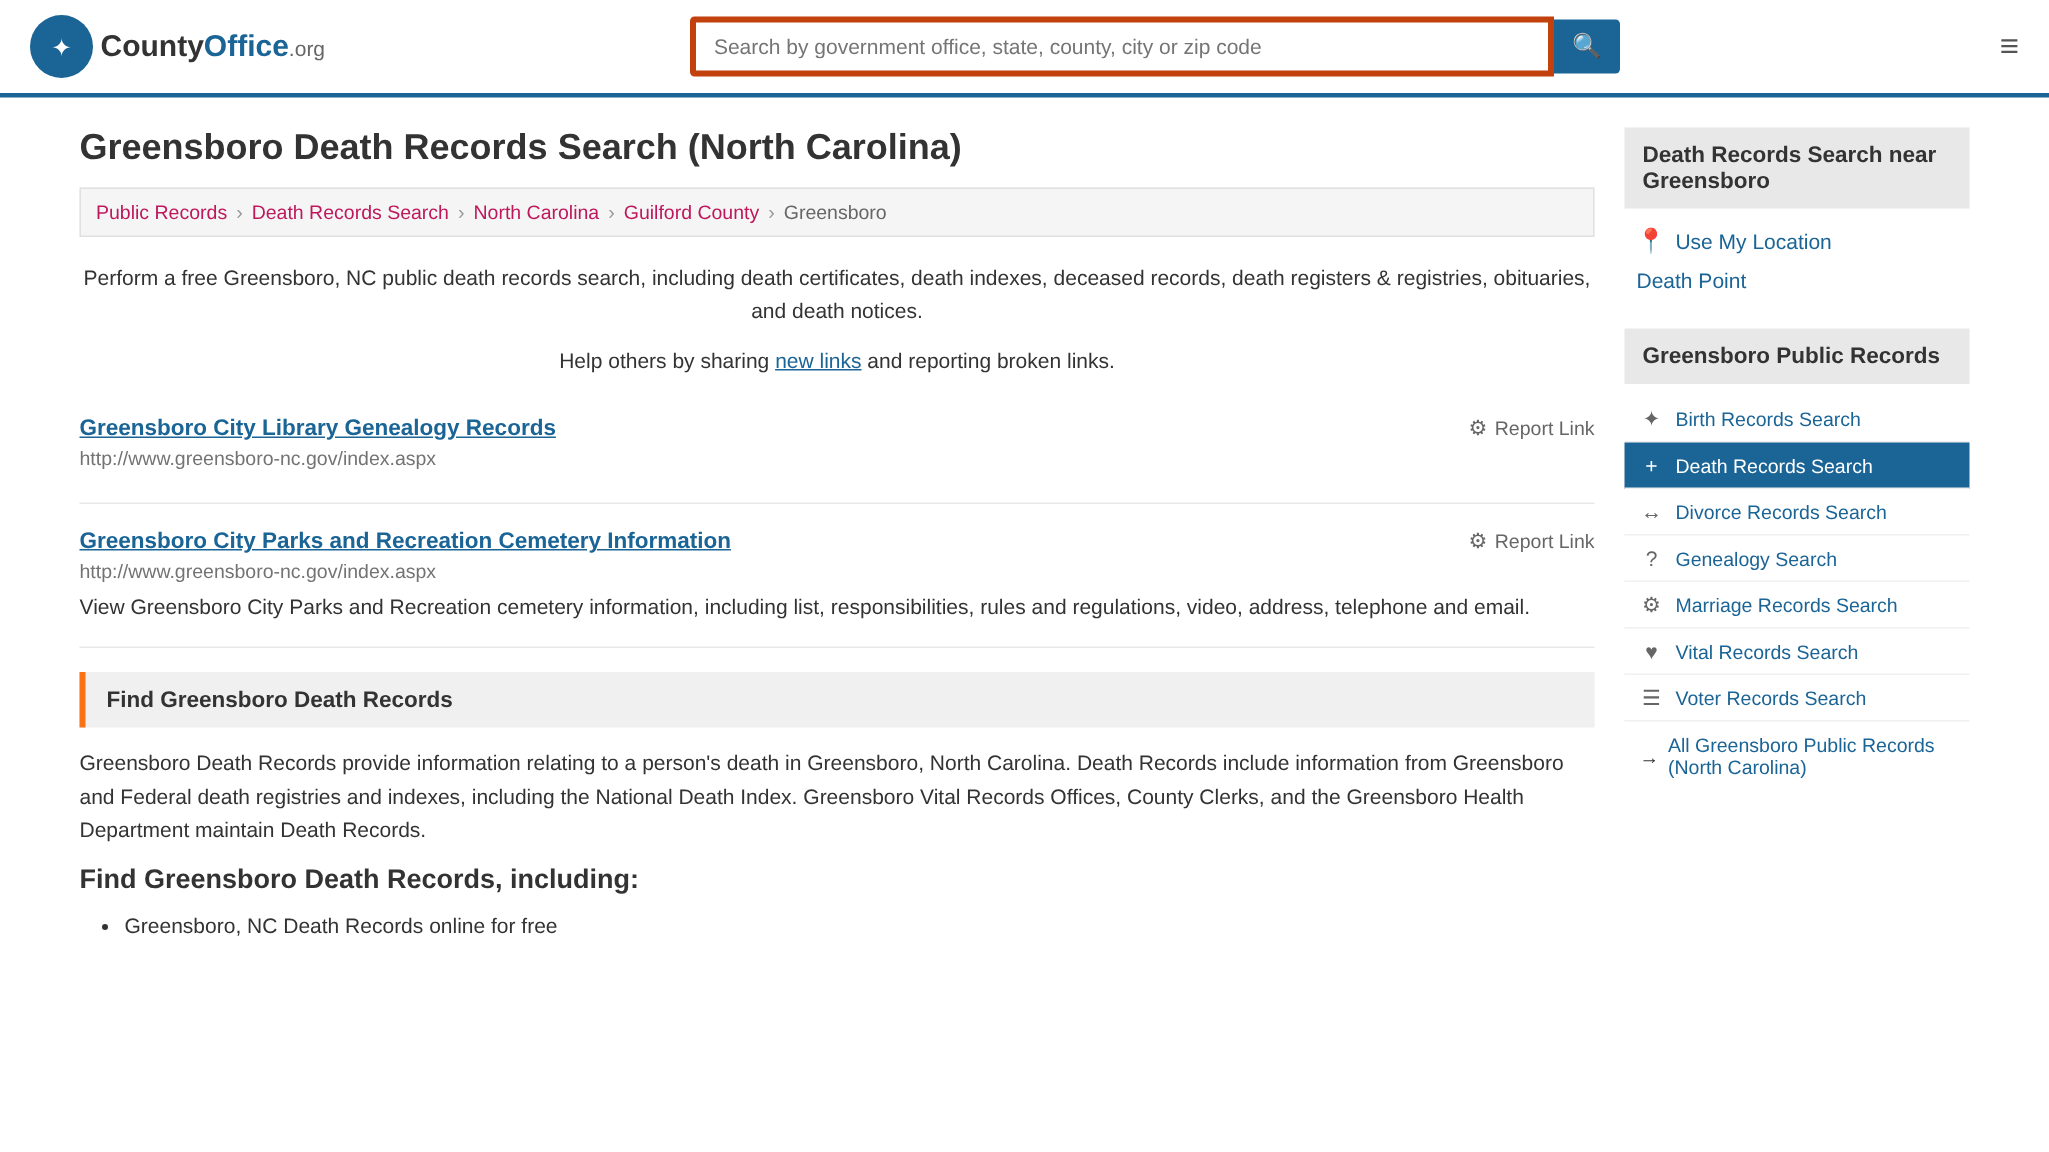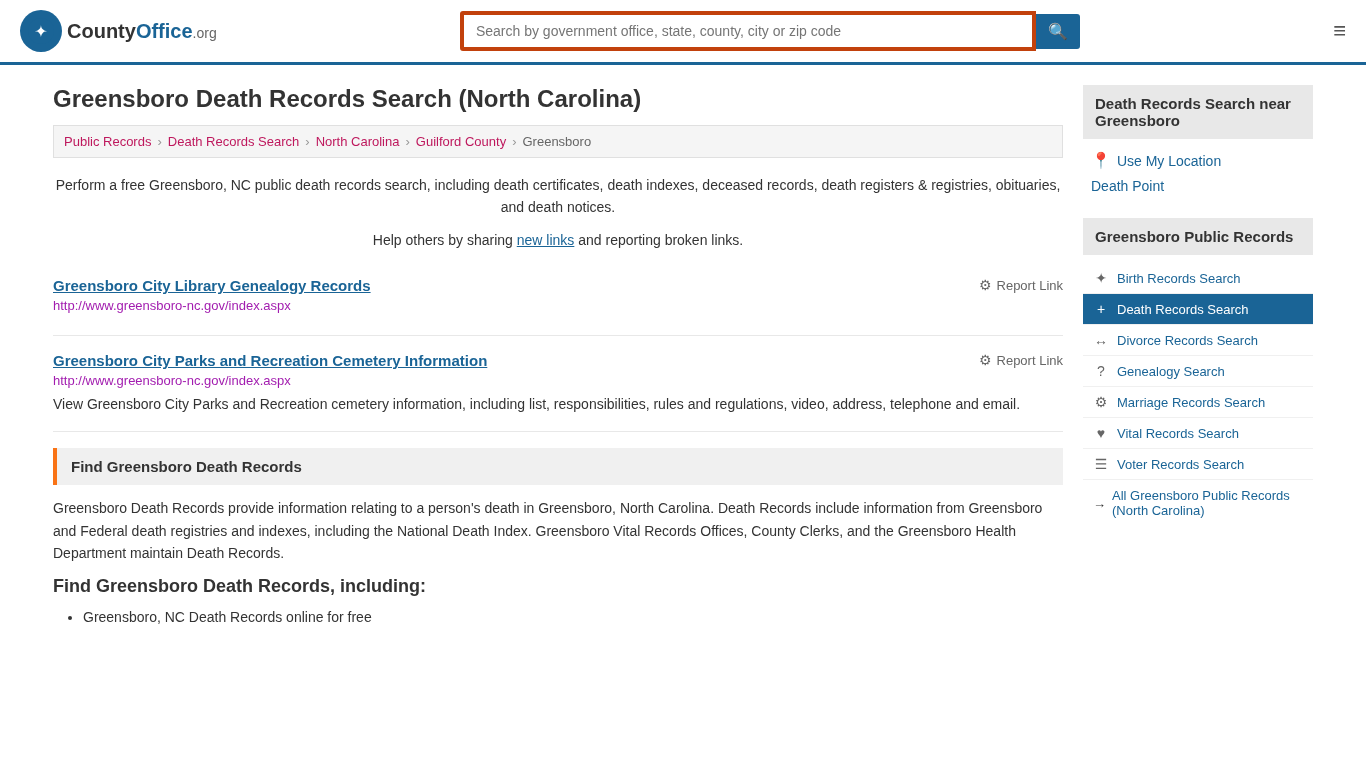--- a/index.html
+++ b/index.html
@@ -147,21 +147,21 @@
       gap: 5px;
       font-size: 13px;
       color: #666;
       cursor: pointer;
       white-space: nowrap;
     }
     .report-link-icon {
       font-size: 14px;
     }
     .link-url {
-      color: #a21caf;
+      color: #737373;
       font-size: 13px;
       margin-bottom: 6px;
     }
     .link-desc {
       font-size: 14px;
       line-height: 1.5;
       color: #333;
     }
 
     

